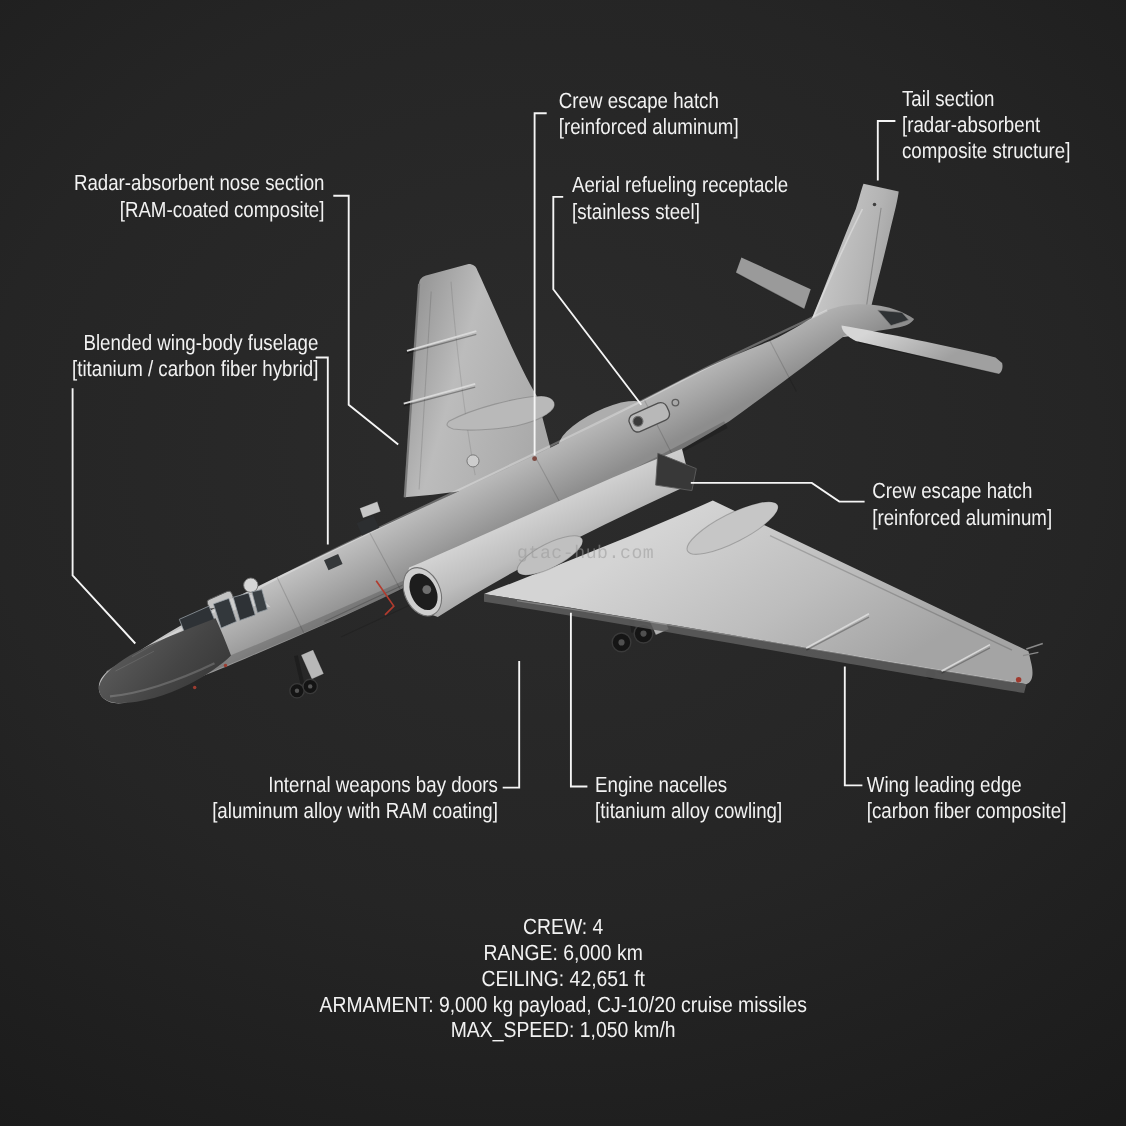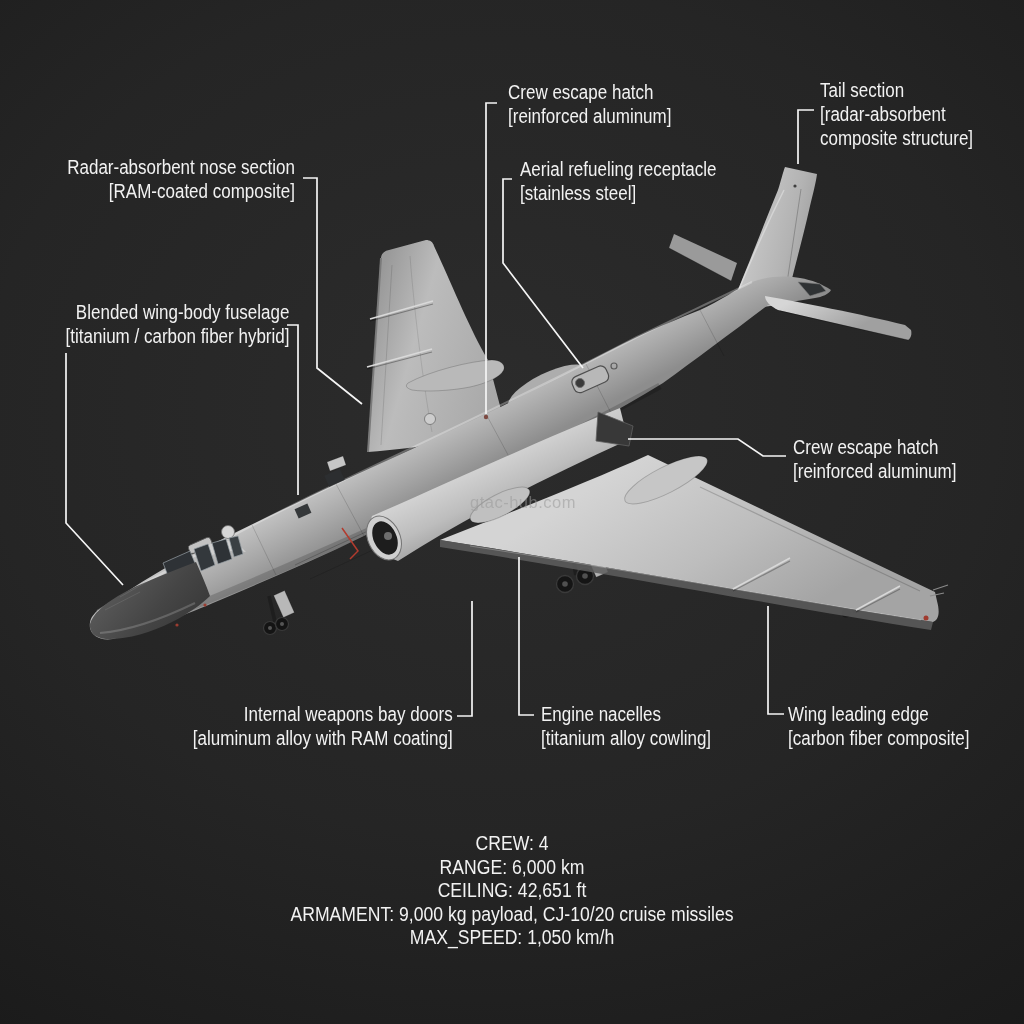--- a/index.html
+++ b/index.html
@@ -16,21 +16,21 @@
   }
   .label.left{transform-origin:left top;text-align:left;}
   .label.right{transform-origin:right top;text-align:right;}
   .specs{
     position:absolute;left:0;right:0;top:832px;text-align:center;
     color:#f2f2f2;font-size:20px;line-height:23.5px;
     transform:scaleX(.88);transform-origin:center top;
   }
   .watermark{
     position:absolute;left:470px;top:493px;color:#9a9a9a;opacity:.55;
-    font-size:16.5px;letter-spacing:.5px;
+    font-size:16.5px;letter-spacing:.5px;font-family:Liberation Mono, monospace;
   }
 </style>
 </head>
 <body>
 
 <div class="stage">
 
 <svg class="art" width="1024" height="1024" viewBox="0 0 1024 1024">
   <defs>
     <linearGradient id="gFuse" gradientUnits="userSpaceOnUse" x1="430" y1="378" x2="480" y2="472">

